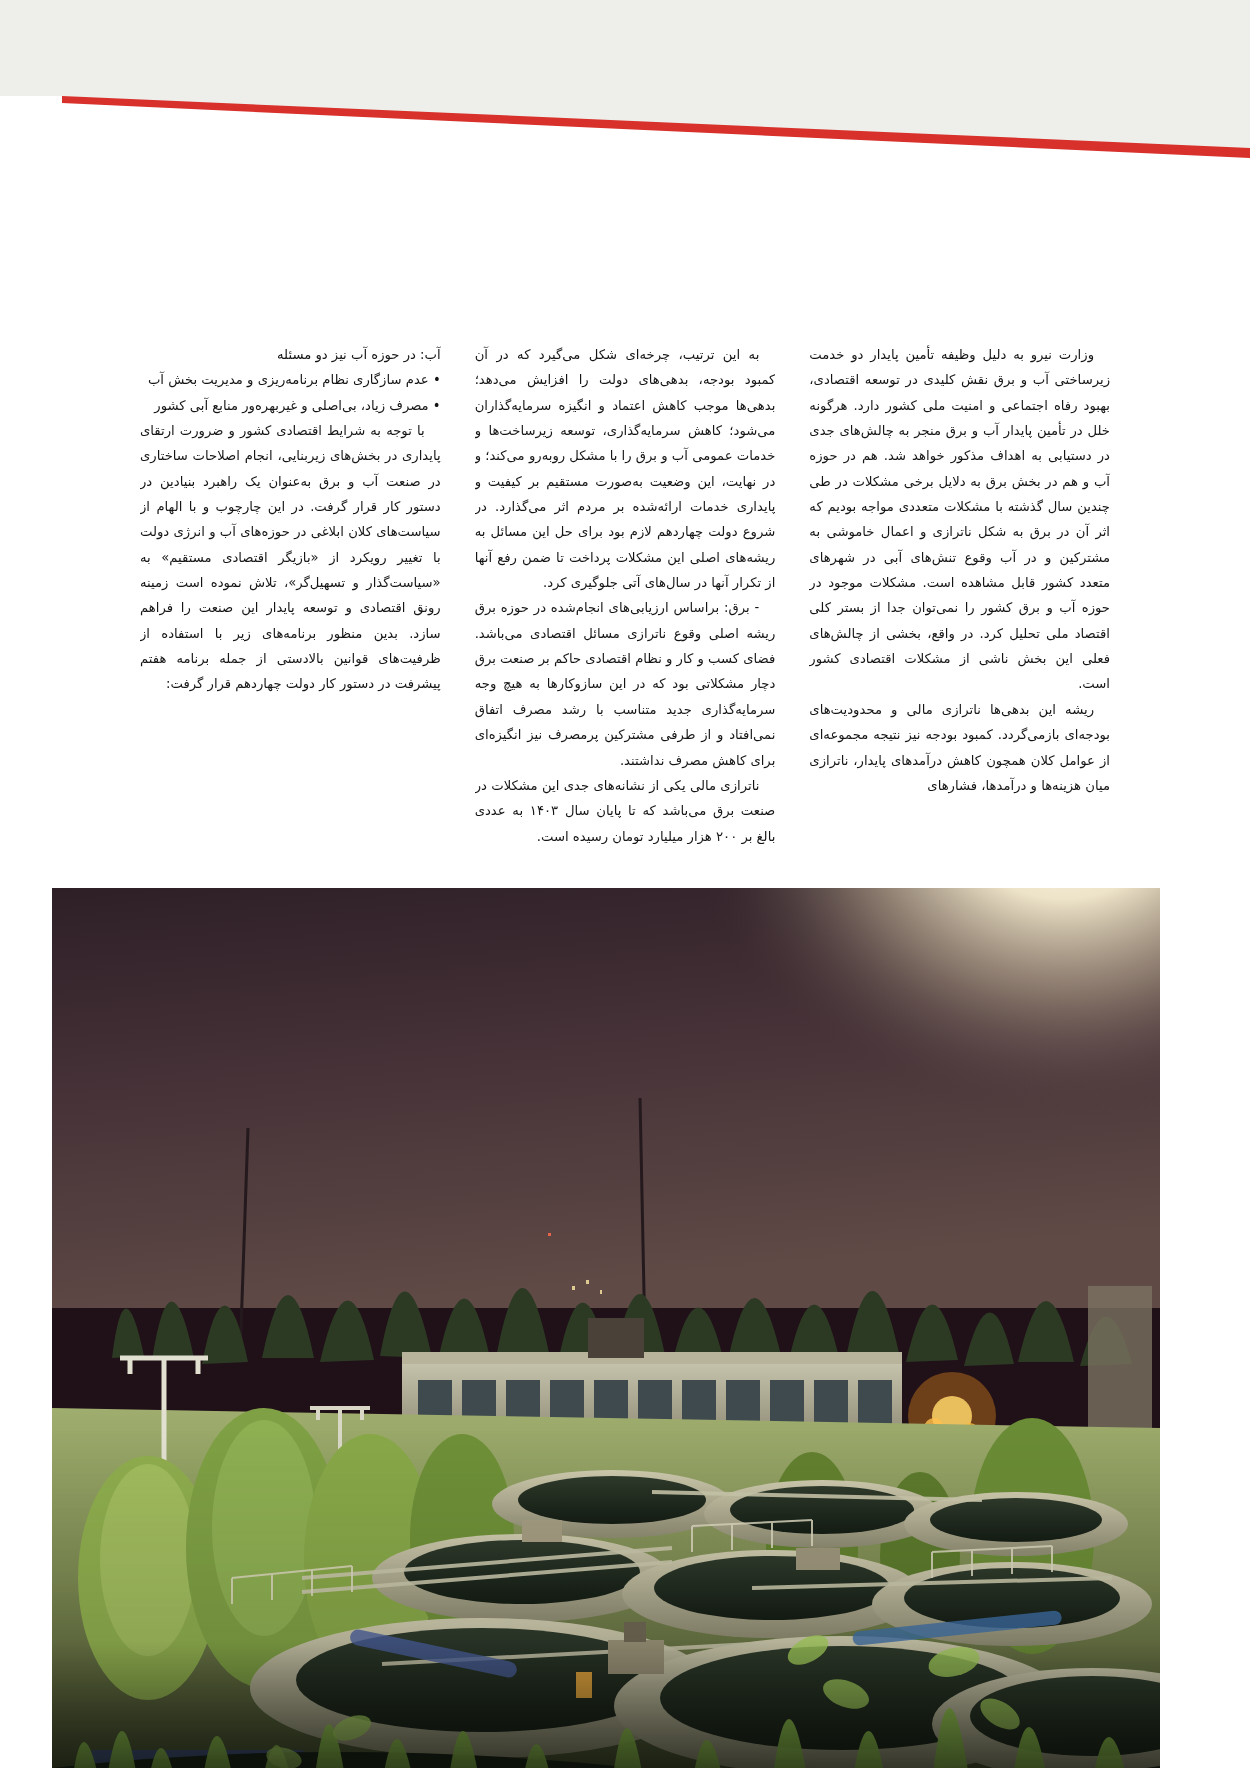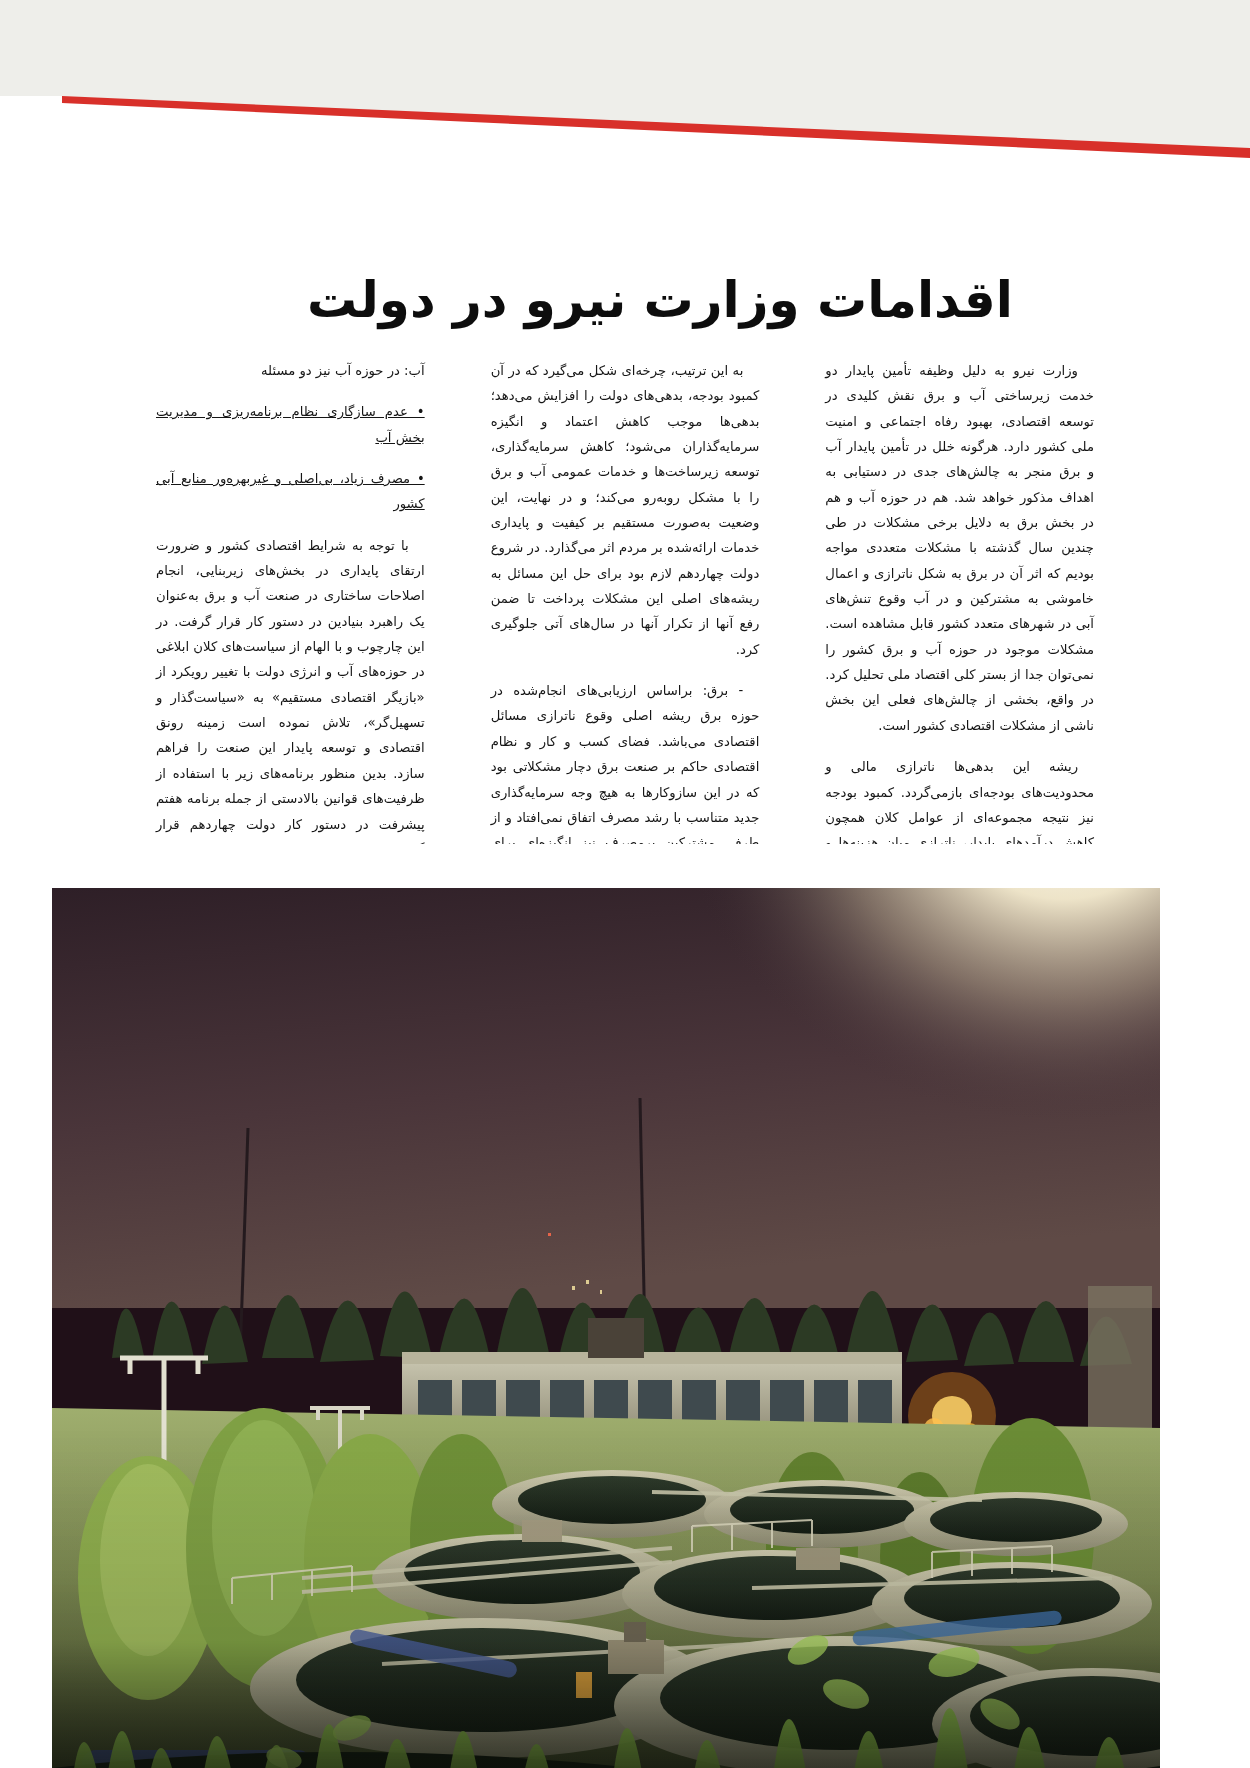--- a/index.html
+++ b/index.html
@@ -59,30 +59,29 @@
     flex: 1 1 0;
     direction: rtl;
     text-align: justify;
     text-align-last: right;
     font-size: 13.2px;
     line-height: 1.92;
     color: #151515;
     overflow: hidden;
   }
   .column p {
-    margin: 16px;
+    margin: 0;
     text-align: justify;
     text-align-last: right;
   }
   .column p.indent {
     text-indent: 16px;
   }
   .column p.bullet {
     text-indent: 0;
-    text-decoration: underline;
   }
 
   
   #photo-figure {
     position: absolute;
     left: 12px;
     top: 872px;
     width: 1108px;
     height: 896px;
     overflow: hidden;
@@ -98,21 +97,21 @@
 <body>
 
 <div id="header-band">
   <svg width="1250" height="160" viewBox="0 0 1250 160" xmlns="http://www.w3.org/2000/svg">
     <polygon points="0,0 1250,0 1250,152 60,96 0,96" fill="#eeeeea"></polygon>
     <polygon points="62,96 1250,148 1250,158 62,103" fill="#d8302a"></polygon>
   </svg>
 </div>
 
 <h1 id="page-title">
-  <span>اقدامات وزارت نیرو در دولت</span><br>
+  <br>
 </h1>
 
 <div id="article-body">
 
   <div class="column">
     <p class="indent">وزارت نیرو به دلیل وظیفه تأمین پایدار دو خدمت زیرساختی آب و برق نقش کلیدی در توسعه اقتصادی، بهبود رفاه اجتماعی و امنیت ملی کشور دارد. هرگونه خلل در تأمین پایدار آب و برق منجر به چالش‌های جدی در دستیابی به اهداف مذکور خواهد شد. هم در حوزه آب و هم در بخش برق به دلایل برخی مشکلات در طی چندین سال گذشته با مشکلات متعددی مواجه بودیم که اثر آن در برق به شکل ناترازی و اعمال خاموشی به مشترکین و در آب وقوع تنش‌های آبی در شهرهای متعدد کشور قابل مشاهده است. مشکلات موجود در حوزه آب و برق کشور را نمی‌توان جدا از بستر کلی اقتصاد ملی تحلیل کرد. در واقع، بخشی از چالش‌های فعلی این بخش ناشی از مشکلات اقتصادی کشور است.</p>
     <p class="indent">ریشه این بدهی‌ها ناترازی مالی و محدودیت‌های بودجه‌ای بازمی‌گردد. کمبود بودجه نیز نتیجه مجموعه‌ای از عوامل کلان همچون کاهش درآمدهای پایدار، ناترازی میان هزینه‌ها و درآمدها، فشارهای</p>
   </div>
 
   <div class="column">

